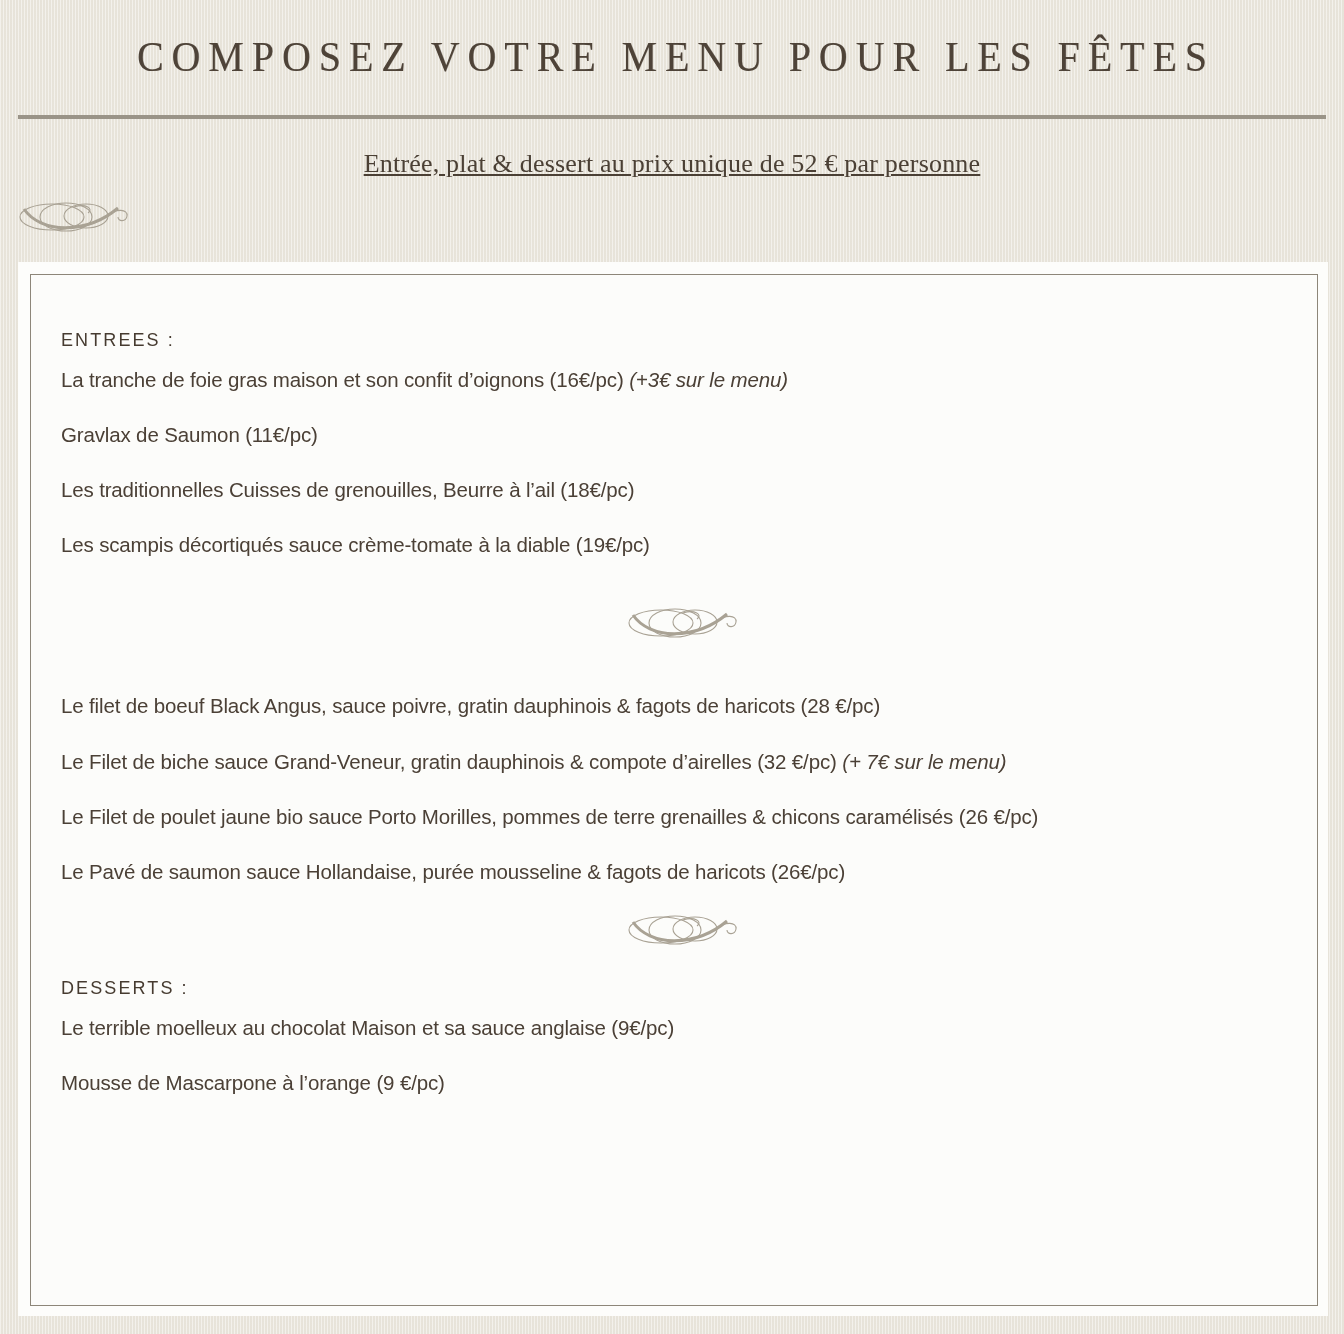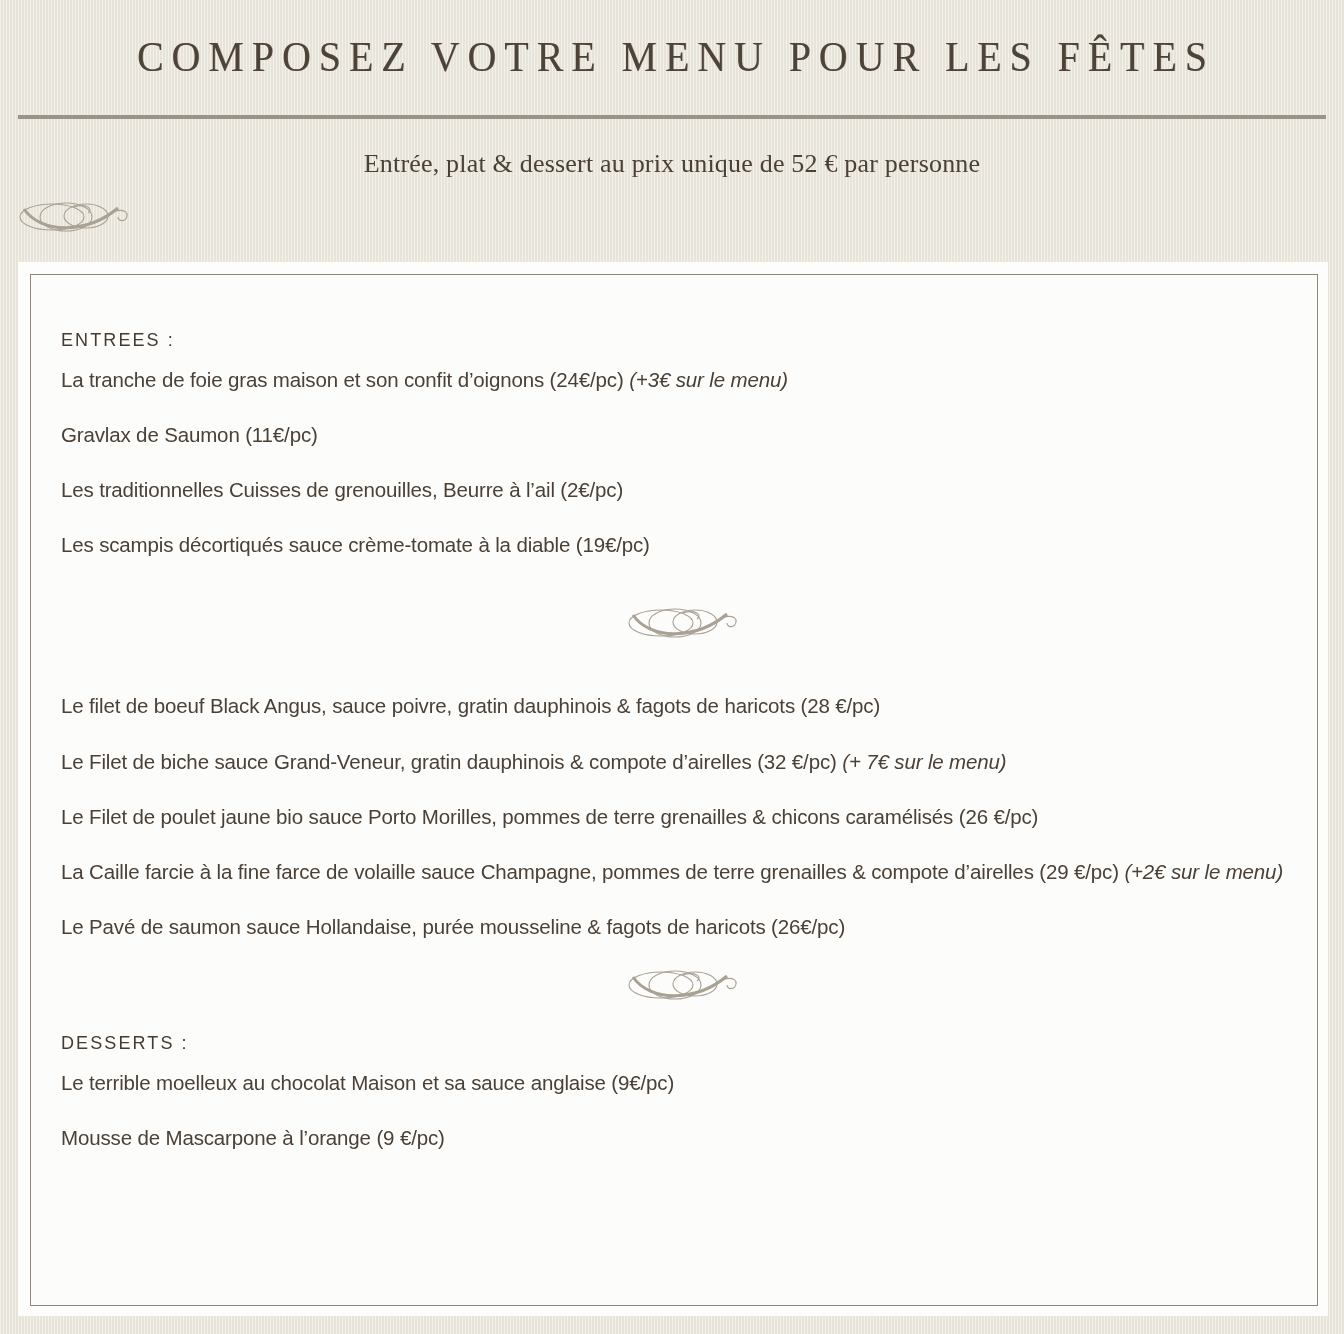--- a/index.html
+++ b/index.html
@@ -62,20 +62,21 @@
     background: #9a9488;
   }
 
   .subtitle {
     text-align: center;
     font-family: "Liberation Serif", serif;
     font-size: 26px;
     color: #4b4035;
     margin: 30px 0 16px 0;
     letter-spacing: 0.2px;
+    text-decoration: underline;
   }
 
   
   .ornament {
     display: block;
     margin: 0 auto;
   }
   .ornament svg {
     display: block;
   }
@@ -181,44 +182,43 @@
       </svg>
     </div>
   </div>
 
   <div class="panel-outer">
     <div class="panel-inner">
       <div class="panel-content">
 
         <div class="section section-entrees">
           <div class="section-heading">ENTREES :</div>
-          <p class="menu-item"><span>La tranche de foie gras maison et son confit d’oignons (24€/pc) </span><span class="note">(+3€ sur le menu)</span></p>
+          <p class="menu-item"><span>La tranche de foie gras maison et son confit d’oignons (16€/pc) </span><span class="note">(+3€ sur le menu)</span></p>
           <p class="menu-item"><span>Gravlax de Saumon (11€/pc)</span><span class="note"></span></p>
-          <p class="menu-item"><span>Les traditionnelles Cuisses de grenouilles, Beurre à l’ail  (2€/pc)</span><span class="note"></span></p>
+          <p class="menu-item"><span>Les traditionnelles Cuisses de grenouilles, Beurre à l’ail  (18€/pc)</span><span class="note"></span></p>
           <p class="menu-item"><span>Les scampis décortiqués sauce crème-tomate à la diable (19€/pc)</span><span class="note"></span></p>
         </div>
 
         <div class="ornament ornament-divider">
           <svg width="150" height="44" viewBox="0 0 150 44" aria-hidden="true">
             <g stroke-width="1.1">
               <ellipse cx="52" cy="22" rx="32" ry="13"></ellipse>
               <ellipse cx="66" cy="22" rx="26" ry="14"></ellipse>
               <ellipse cx="86" cy="21" rx="22" ry="12"></ellipse>
               <path d="M108 21 C116 13, 128 14, 127 21 C126 27, 118 27, 118 22"></path>
               <path d="M24 14 C40 38, 86 40, 118 13" stroke-width="3"></path>
               <path d="M74 12 C86 8, 94 14, 88 18"></path>
             </g>
           </svg>
         </div>
 
         <div class="section section-plats">
           <p class="menu-item"><span>Le filet de boeuf Black Angus, sauce poivre, gratin dauphinois &amp; fagots de haricots (28 €/pc)</span><span class="note"></span></p>
           <p class="menu-item"><span>Le Filet de biche sauce Grand-Veneur, gratin dauphinois &amp; compote d’airelles (32 €/pc) </span><span class="note">(+ 7€ sur le menu)</span></p>
           <p class="menu-item"><span>Le Filet de poulet jaune bio sauce Porto Morilles, pommes de terre grenailles &amp; chicons caramélisés (26 €/pc)</span><span class="note"></span></p>
-          <p class="menu-item"><span>La Caille farcie à la fine farce de volaille sauce Champagne, pommes de terre grenailles &amp; compote d’airelles  (29 €/pc) </span><span class="note">(+2€ sur le menu)</span></p>
           <p class="menu-item"><span>Le Pavé de saumon sauce Hollandaise, purée mousseline &amp; fagots de haricots (26€/pc)</span><span class="note"></span></p>
         </div>
 
         <div class="ornament ornament-divider ornament-divider-2">
           <svg width="150" height="44" viewBox="0 0 150 44" aria-hidden="true">
             <g stroke-width="1.1">
               <ellipse cx="52" cy="22" rx="32" ry="13"></ellipse>
               <ellipse cx="66" cy="22" rx="26" ry="14"></ellipse>
               <ellipse cx="86" cy="21" rx="22" ry="12"></ellipse>
               <path d="M108 21 C116 13, 128 14, 127 21 C126 27, 118 27, 118 22"></path>

